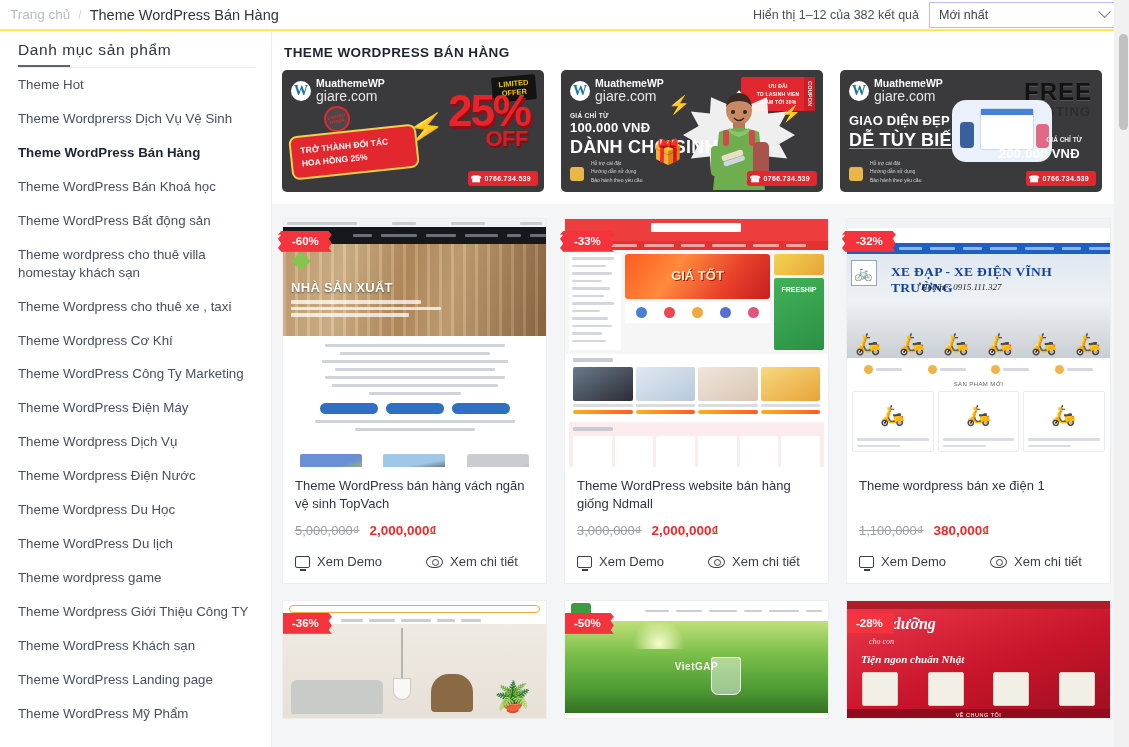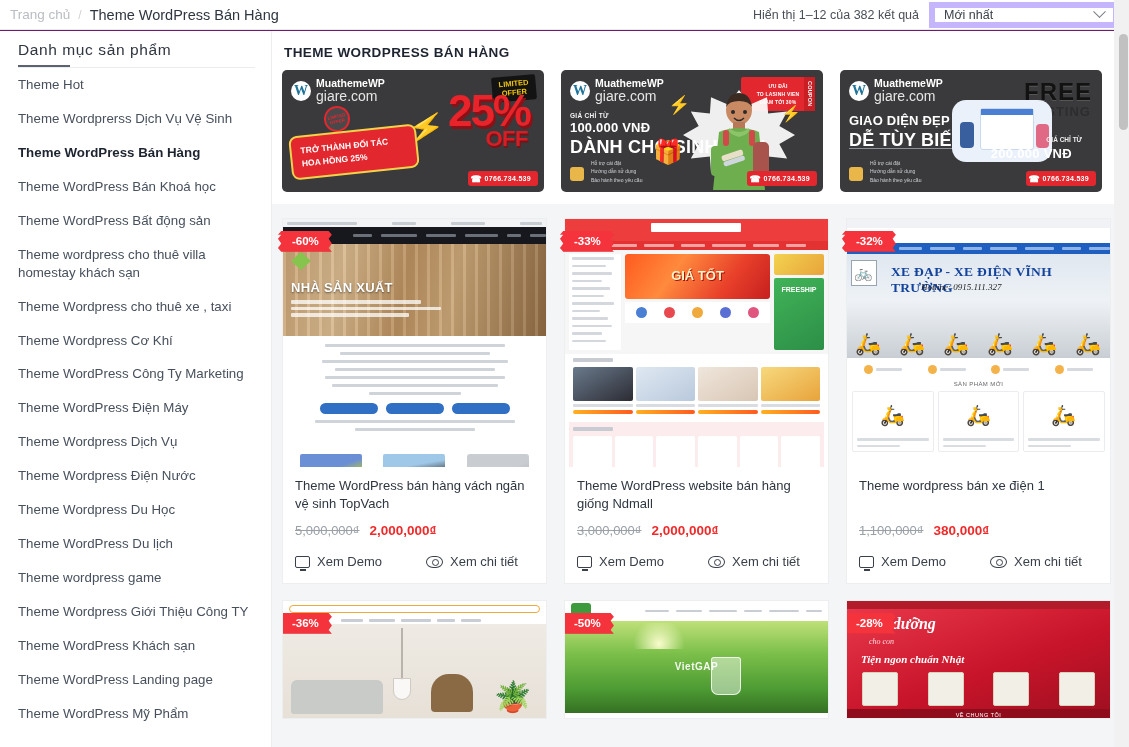--- a/index.html
+++ b/index.html
@@ -4,36 +4,36 @@
 <style>
   * { box-sizing: border-box; }
   html, body {
     margin: 0; padding: 0;
     width: 1129px; height: 747px;
     overflow: hidden;
     background: #ffffff;
     font-family: "Liberation Sans", sans-serif;
     color: #333;
   }
-  .page { position: relative; width: 1129px; height: 747px; background:#701a75;border-radius:18px; }
+  .page { position: relative; width: 1129px; height: 747px; background:#fde047;border-radius:18px; }
 
   
   .topbar {
     position:absolute; top:0; left:0; width:1129px; height:30px;
     display:flex; align-items:center; background:#fff;
     border-bottom:1px solid #e8e8e8;
   }
   .breadcrumb { display:flex; align-items:center; padding-left:10px; font-size:13.5px; }
   .crumb-home { color:#b9bcc2; }
   .crumb-sep { color:#cfd2d6; margin:0 8px; font-size:12px; }
   .crumb-current { color:#2f3640; font-size:14.5px; }
   .topbar-right { margin-left:auto; display:flex; align-items:center; padding-right:10px; gap:10px; }
   .result-count { font-size:12.5px; color:#4a4f57; }
   .sort-select {
-    width:190px; height:26px; border:6px solid #c4b5fd; background:#fff;
+    width:190px; height:26px; border:1px solid #c4b5fd; background:#fff;
     display:flex; align-items:center; padding:0 9px; font-size:12.5px; color:#3b4149;
     position:relative;
     text-align:center;
   }
   .sort-select .chev {
     margin-left:auto; width:9px; height:9px; border-right:1.6px solid #7a7f86;
     border-bottom:1.6px solid #7a7f86; transform:rotate(45deg) translate(-2px,-2px);
   }
 
   
@@ -151,21 +151,21 @@
   
   .b3-free {
     position:absolute; right:10px; top:8px; color:#121212; font-size:24px; font-weight:bold;
     letter-spacing:1px; text-shadow:0 1px 0 #565656;
   }
   .b3-hosting {
     position:absolute; right:11px; top:34px; color:#2d2d2f; font-size:13px; font-weight:bold;
     letter-spacing:1px;
   }
   .b3-price1 { position:absolute; right:20px; top:66px; color:#f0f0f0; font-size:6.5px; font-weight:bold; }
-  .b3-price2 { position:absolute; right:30px; top:76px; color:#fff; font-size:13px; font-weight:bold; letter-spacing:.3px;}
+  .b3-price2 { position:absolute; right:22px; top:76px; color:#fff; font-size:13px; font-weight:bold; letter-spacing:.3px;}
   .b3-illus {
     position:absolute; left:112px; top:30px; width:100px; height:62px;
     background:#eaf1fb; border-radius:14px;
   }
   .b3-scr { position:absolute; left:140px; top:38px; width:54px; height:42px; background:#fff;
     border:1px solid #cbd9ef; border-radius:3px;}
   .b3-scr:before{content:"";position:absolute;left:0;top:0;right:0;height:6px;background:#4a7fd4;}
   .b3-dot1{position:absolute;left:120px;top:52px;width:14px;height:26px;background:#3a5f9e;border-radius:4px;}
   .b3-dot2{position:absolute;left:196px;top:54px;width:13px;height:24px;background:#e06a86;border-radius:4px;}
   .b3-underline{position:absolute;left:9px;top:78px;width:104px;height:1px;background:#8d9097;}

